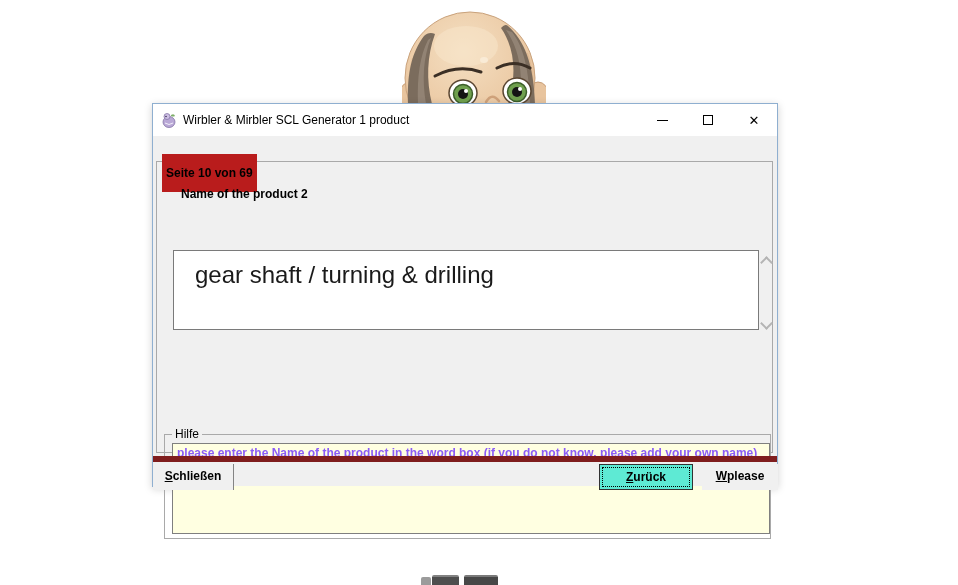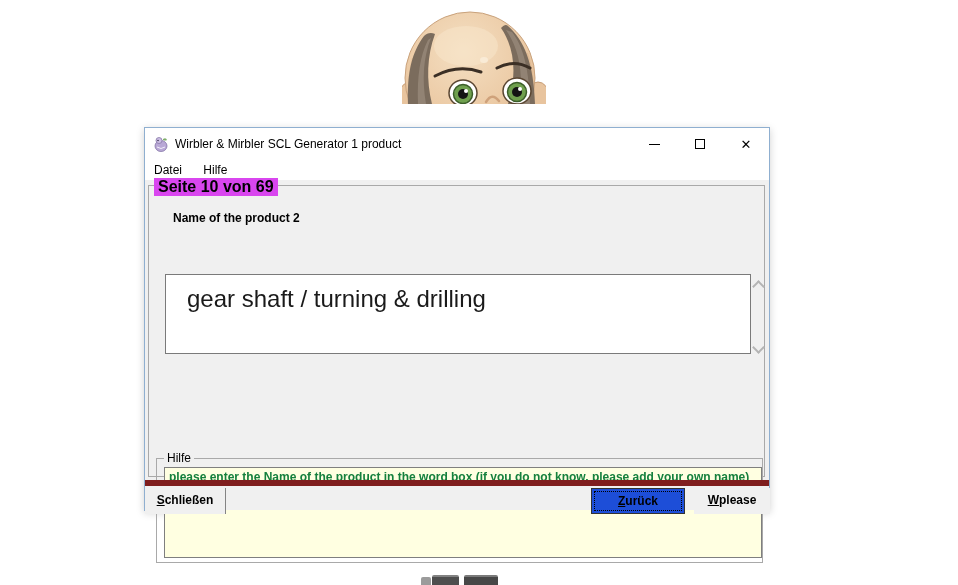--- a/index.html
+++ b/index.html
@@ -11,75 +11,75 @@
 
   
   .blk { position:absolute; z-index:1; border-radius:2px 2px 0 0; }
   .blk-light { left:421px; top:577px; width:10px; height:8px; background:#9b9b9b; }
   .blk-a { left:432px; top:575px; width:27px; height:10px;
            background:linear-gradient(#828282 0 2px,#4e4e4e 2px); }
   .blk-b { left:464px; top:575px; width:34px; height:10px;
            background:linear-gradient(#7a7a7a 0 2px,#474747 2px); }
 
   
-  .win { position:absolute; left:144px; top:103px; width:626px; height:384px;
+  .win { position:absolute; left:152px; top:103px; width:626px; height:384px;
          background:#f0f0f0; border:1px solid #8fafd0; z-index:2;
-         box-shadow:0 2px 8px rgba(0,0,0,.18); font-size:12px; color:#000;margin-top:24px; }
+         box-shadow:0 2px 8px rgba(0,0,0,.18); font-size:12px; color:#000; }
 
   .titlebar { position:absolute; left:0; top:0; right:0; height:32px; background:#ffffff; }
   .app-icon { position:absolute; left:8px; top:8px; width:16px; height:16px; }
   .title-text { position:absolute; left:30px; top:9px; font-size:12px; white-space:nowrap; }
 
   .cap { position:absolute; top:0; width:32px; height:32px; display:flex;
          align-items:center; justify-content:center; cursor:default; }
   .cap-min { left:493px; } .cap-max { left:539px; } .cap-close { left:585px; }
   .glyph-min { width:11px; height:0; border-top:1px solid #000; display:block; }
   .glyph-max { width:10px; height:10px; border:1px solid #000; display:block; }
   .glyph-close { font-size:13px; line-height:1; }
 
   .menubar { position:absolute; left:0; top:32px; right:0; height:20px; background:#ffffff; }
   .menu-item { display:inline-block; padding:3px 9px; font-size:12px; }
 
   
   .gb-main { position:absolute; left:3px; top:57px; right:4px; bottom:33px;
              border:1px solid #a9a9a9; }
-  .gb-main-label { position:absolute; left:9px; top:50px; background:#d946ef;
-                   padding:0 4px; font-weight:bold; font-size:16px; }
+  .gb-main-label { position:absolute; left:9px; top:50px; background:#b91c1c;
+                   padding:12px 4px; font-weight:bold; font-size:12px; }
 
   .product-label { position:absolute; left:20px; top:83px; font-weight:bold; font-size:12px;padding-left:8px; }
 
   .product-box { position:absolute; left:20px; top:146px; width:586px; height:80px;
                  background:#ffffff; border:1px solid #7a7a7a; resize:none; overflow:hidden;
                  font-family:"Liberation Sans", sans-serif; font-size:24px; color:#1a1a1a;
                  padding:10px 21px; line-height:1.2; }
 
   .chev { position:absolute; width:9px; height:9px; border-left:2px solid #b4b4b4;
           border-top:2px solid #b4b4b4; cursor:default; }
   .chev-up   { left:609px; top:154px; transform:rotate(45deg); }
   .chev-down { left:609px; top:215px; transform:rotate(225deg); }
 
   .gb-help { position:absolute; left:11px; top:330px; width:607px; height:105px;
              border:1px solid #a9a9a9; }
   .gb-help-label { position:absolute; left:19px; top:323px; background:#f0f0f0;
                    padding:0 3px; font-size:12px; }
   .help-box { position:absolute; left:19px; top:339px; width:598px; height:91px;
               background:#ffffe1; border:1px solid #7f7f7f; resize:none; overflow:hidden;
               font-family:"Liberation Sans", sans-serif; font-size:12px; font-weight:bold;
-              color:#15803d; padding:2px 4px; line-height:1.3; }
+              color:#8b5cf6; padding:2px 4px; line-height:1.3; }
 
   
   .footer { position:absolute; left:0; right:0; bottom:0; height:30px;
             border-top:6px solid #7f1d1d; background:#f0f0f0; }
   .btn { font-weight:bold; font-size:12px; text-align:center; line-height:24px;
          cursor:default; color:#000; }
   .btn u { text-decoration:underline; }
   .btn-close { position:absolute; left:0; top:2px; width:81px; height:26px;
                border-right:1px solid #848484; background:#f0f0f0; }
   .btn-back { position:absolute; left:446px; top:2px; width:94px; height:26px;
-              border:1px solid #323232; background:#1d4ed8;
+              border:1px solid #323232; background:#5eead4;
               outline:1px dotted #000; outline-offset:-4px; }
   .btn-next { position:absolute; left:549px; top:2px; width:76px; height:26px;
               background:#f0f0f0; }
 </style>
 </head>
 <body>
 
 <svg class="peek-head" viewBox="0 0 144 96" aria-hidden="true">
   <defs>
     <radialGradient id="skin" cx="45%" cy="30%" r="75%">
@@ -144,24 +144,20 @@
       <span class="glyph-min"></span>
     </div>
     <div class="cap cap-max">
       <span class="glyph-max"></span>
     </div>
     <div class="cap cap-close">
       <span class="glyph-close">✕</span>
     </div>
   </div>
 
-  <div class="menubar">
-    <span class="menu-item">Datei</span>
-    <span class="menu-item">Hilfe</span>
-  </div>
 
   <div class="gb-main"></div>
   <span class="gb-main-label">Seite 10 von 69</span>
 
   <span class="product-label">Name of the product 2</span>
 
   <textarea class="product-box" spellcheck="false" style="">gear shaft / turning &amp; drilling</textarea>
 
   <span class="chev chev-up"></span>
   <span class="chev chev-down"></span>

